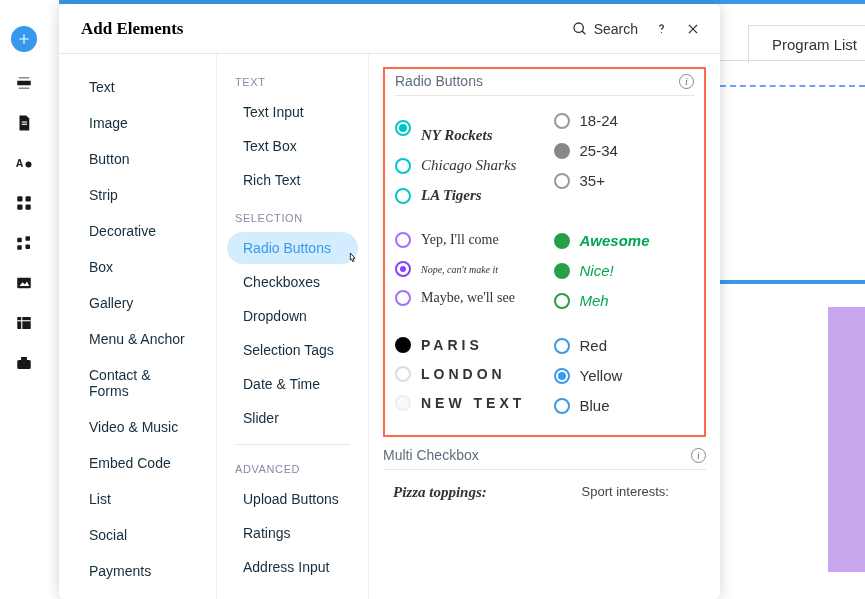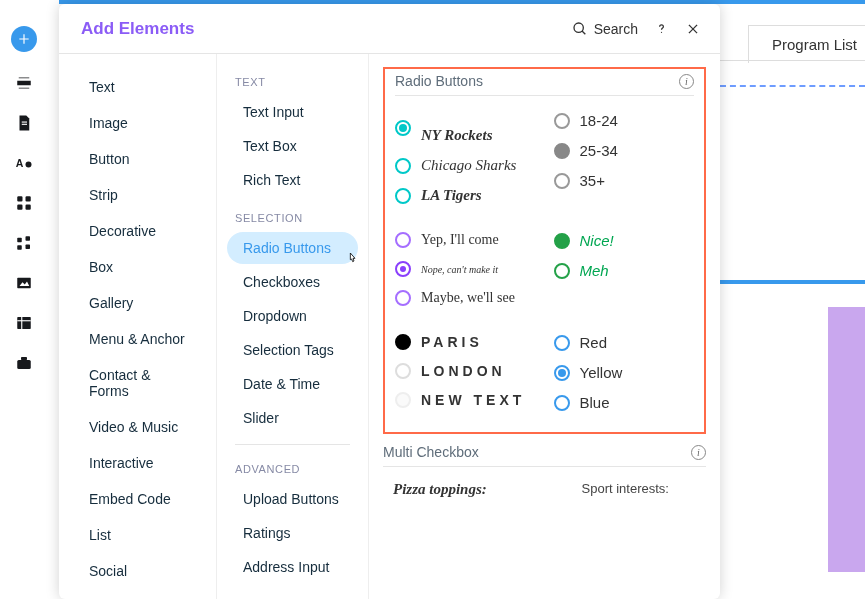--- a/index.html
+++ b/index.html
@@ -11,21 +11,21 @@
     
     .icon-rail { position: absolute; left: 0; top: 0; width: 48px; height: 100%; background: #fff; display: flex; flex-direction: column; align-items: center; gap: 22px; padding-top: 26px; }
     .icon-rail .add-btn { width: 26px; height: 26px; border-radius: 50%; background: #3899ec; display: flex; align-items: center; justify-content: center; }
     .icon-rail .add-btn svg { width: 14px; height: 14px; }
     .rail-icon { width: 18px; height: 18px; display: flex; align-items: center; justify-content: center; }
     .rail-icon svg { width: 18px; height: 18px; fill: #17191c; }
 
     
     .panel { position: absolute; left: 59px; top: 4px; width: 661px; height: 595px; background: #fff; box-shadow: 0 0 14px rgba(0,0,0,0.18); border-radius: 6px; display: flex; flex-direction: column; overflow: hidden; }
     .panel-header { display: flex; align-items: center; height: 50px; padding: 0 18px 0 22px; border-bottom: 1px solid #e5e5e5; }
-    .panel-title { font-size: 17px; font-weight: 700; color: #8b5cf6; flex: 1; }
+    .panel-title { font-size: 17px; font-weight: 700; color: #000000; flex: 1; font-family: Liberation Serif, serif; }
     .header-right { display: flex; align-items: center; gap: 14px; }
     .search-group { display: flex; align-items: center; gap: 6px; color: #333; cursor: pointer; }
     .help-btn, .close-btn { width: 18px; height: 18px; display: flex; align-items: center; justify-content: center; cursor: pointer; color: #333; }
 
     .panel-body { display: flex; flex: 1; overflow: hidden; }
 
     
     .col-cats { width: 157px; padding: 17px 0; overflow-y: auto; }
     .cat-item { padding: 8px 20px; color: #162d3d; font-size: 14px; cursor: pointer; border-radius: 14px; margin: 0 10px 4px 10px; }
 
@@ -199,21 +199,20 @@
         <div class="cat-item">Text</div>
         <div class="cat-item">Image</div>
         <div class="cat-item">Button</div>
         <div class="cat-item">Strip</div>
         <div class="cat-item">Decorative</div>
         <div class="cat-item">Box</div>
         <div class="cat-item">Gallery</div>
         <div class="cat-item">Menu &amp; Anchor</div>
         <div class="cat-item">Contact &amp; Forms</div>
         <div class="cat-item">Video &amp; Music</div>
-        <div class="cat-item">Interactive</div>
         <div class="cat-item">Embed Code</div>
         <div class="cat-item">List</div>
         <div class="cat-item">Social</div>
         <div class="cat-item">Payments</div>
       </div>
 
     <div class="col-subs">
       <div class="sub-section">
         <div class="sub-heading">TEXT</div>
         <div id="subs-text">
@@ -295,20 +294,24 @@
                 <span class="f-script2">Nope, can't make it</span>
               </div>
             <div class="radio-opt">
                 <span class="r r-purple"></span>
                 <span class="f-script1">Maybe, we'll see</span>
               </div>
           </div>
           <div class="preview-col">
             <div class="radio-opt">
                 <span class="r r-green-fill"></span>
+                <span class="green-italic">Awesome</span>
+              </div>
+            <div class="radio-opt">
+                <span class="r r-green-fill"></span>
                 <span class="green-italic2">Nice!</span>
               </div>
             <div class="radio-opt">
                 <span class="r r-green"></span>
                 <span class="green-italic2">Meh</span>
               </div>
           </div>
         </div>
 
         <div class="preview-row">

